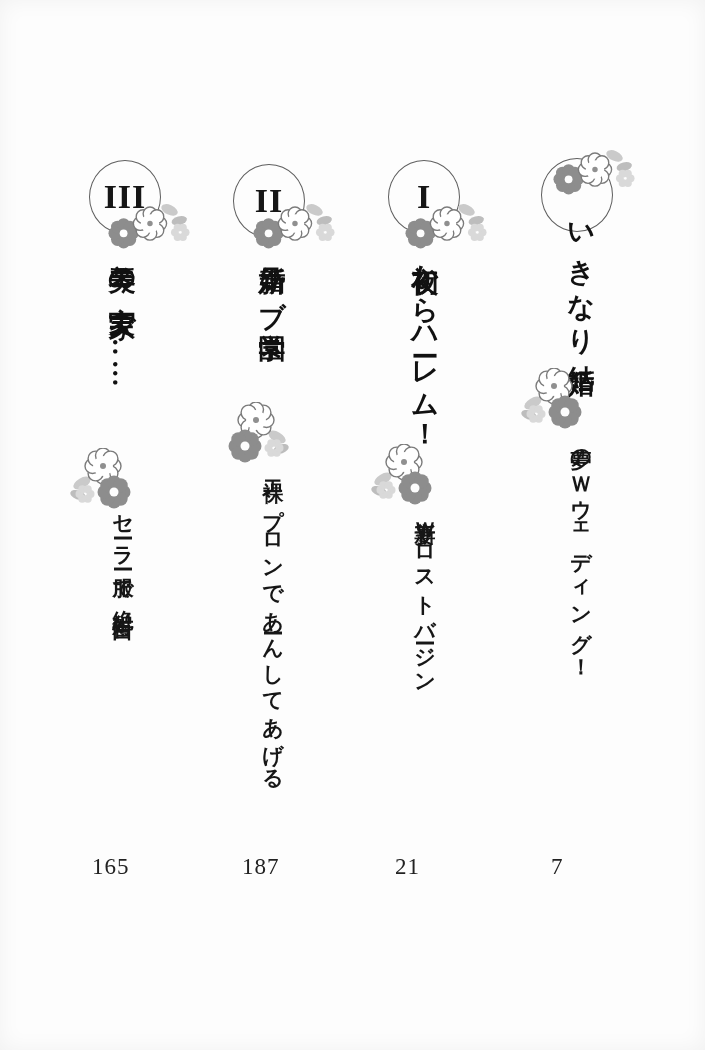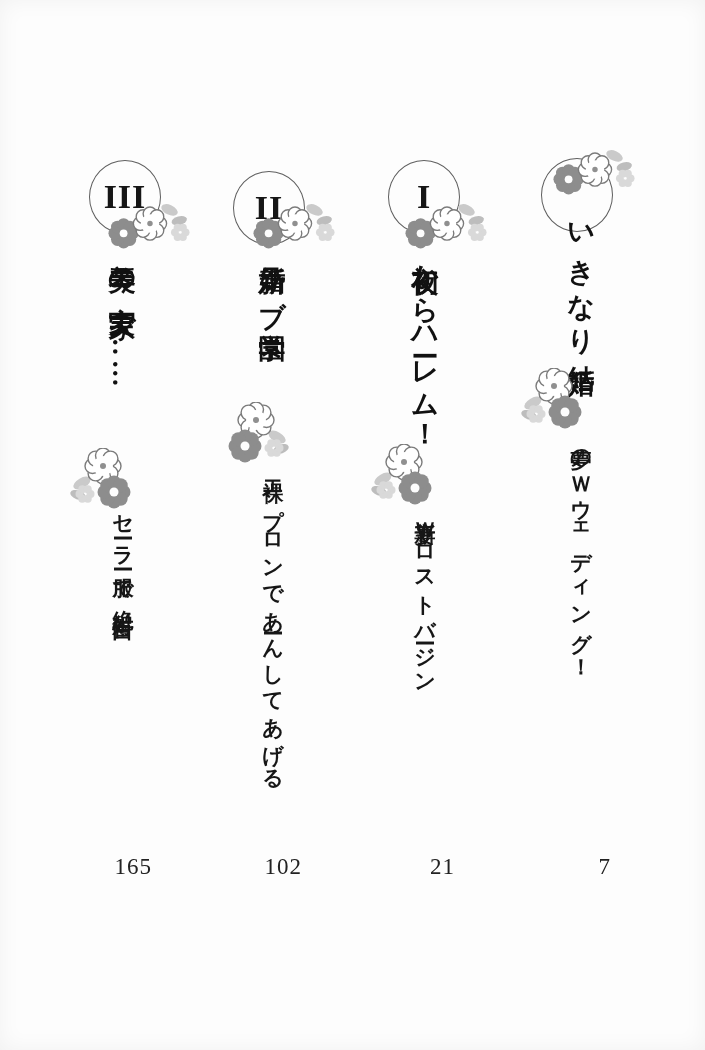--- a/index.html
+++ b/index.html
@@ -31,42 +31,42 @@
     position:absolute;
     writing-mode:vertical-rl;
     text-orientation:mixed;
     line-height:1;
     margin:0;white-space:nowrap;
   }
   .title{font-size:27px;font-weight:700;color:#111;}
   .subtitle{font-size:21px;font-weight:600;color:#161616;}
   .pagenum{
     position:absolute;top:854px;width:60px;
-    text-align:right;font-size:23px;color:#222;letter-spacing:1px;
+    text-align:left;font-size:23px;color:#222;letter-spacing:1px;
   }
   .fc{position:absolute;}
 
   
   .c0-circle{left:541px;top:158px;}
   .c0-fca{left:552px;top:146px;}
   .c0-title{left:567px;top:205px;letter-spacing:4px;}
   .c0-fcb{left:520px;top:368px;}
   .c0-sub{left:570px;top:433px;letter-spacing:2.5px;}
   .c0-page{left:551px;}
 
   
   .c1-circle{left:388px;top:160px;}
   .c1-fca{left:404px;top:200px;}
   .c1-title{left:411px;top:244px;letter-spacing:1px;}
   .c1-fcb{left:370px;top:444px;}
   .c1-sub{left:414px;top:505px;letter-spacing:1.5px;}
   .c1-page{left:395px;}
 
   
-  .c2-circle{left:233px;top:171px;}
+  .c2-circle{left:233px;top:164px;}
   .c2-fca{left:252px;top:200px;}
   .c2-title{left:258px;top:244px;letter-spacing:2px;}
   .c2-fcb{left:224px;top:402px;transform:scaleX(-1);}
   .c2-sub{left:262px;top:465px;letter-spacing:2px;}
   .c2-page{left:242px;}
 
   
   .c3-circle{left:89px;top:160px;}
   .c3-fca{left:107px;top:200px;}
   .c3-title{left:108px;top:243px;letter-spacing:4px;}
@@ -189,21 +189,21 @@
       <span class="numeral">II</span>
     </div>
     <svg class="fc c2-fca" width="84" height="53" viewBox="0 0 86 54">
         <use href="#fcA"></use>
       </svg>
     <h2 class="vt title c2-title">新婚ラブ学園</h2>
     <svg class="fc c2-fcb" width="66" height="64" viewBox="0 0 66 64">
         <use href="#fcB"></use>
       </svg>
     <p class="vt subtitle c2-sub">裸エプロンであーんしてあげる</p>
-    <div class="pagenum c2-page">102</div>
+    <div class="pagenum c2-page">187</div>
   </section>
 
   <section>
     <div class="circle c3-circle">
       <span class="numeral">III</span>
     </div>
     <svg class="fc c3-fca" width="84" height="53" viewBox="0 0 86 54">
         <use href="#fcA"></use>
       </svg>
     <h2 class="vt title c3-title">美琴の実家で……</h2>

